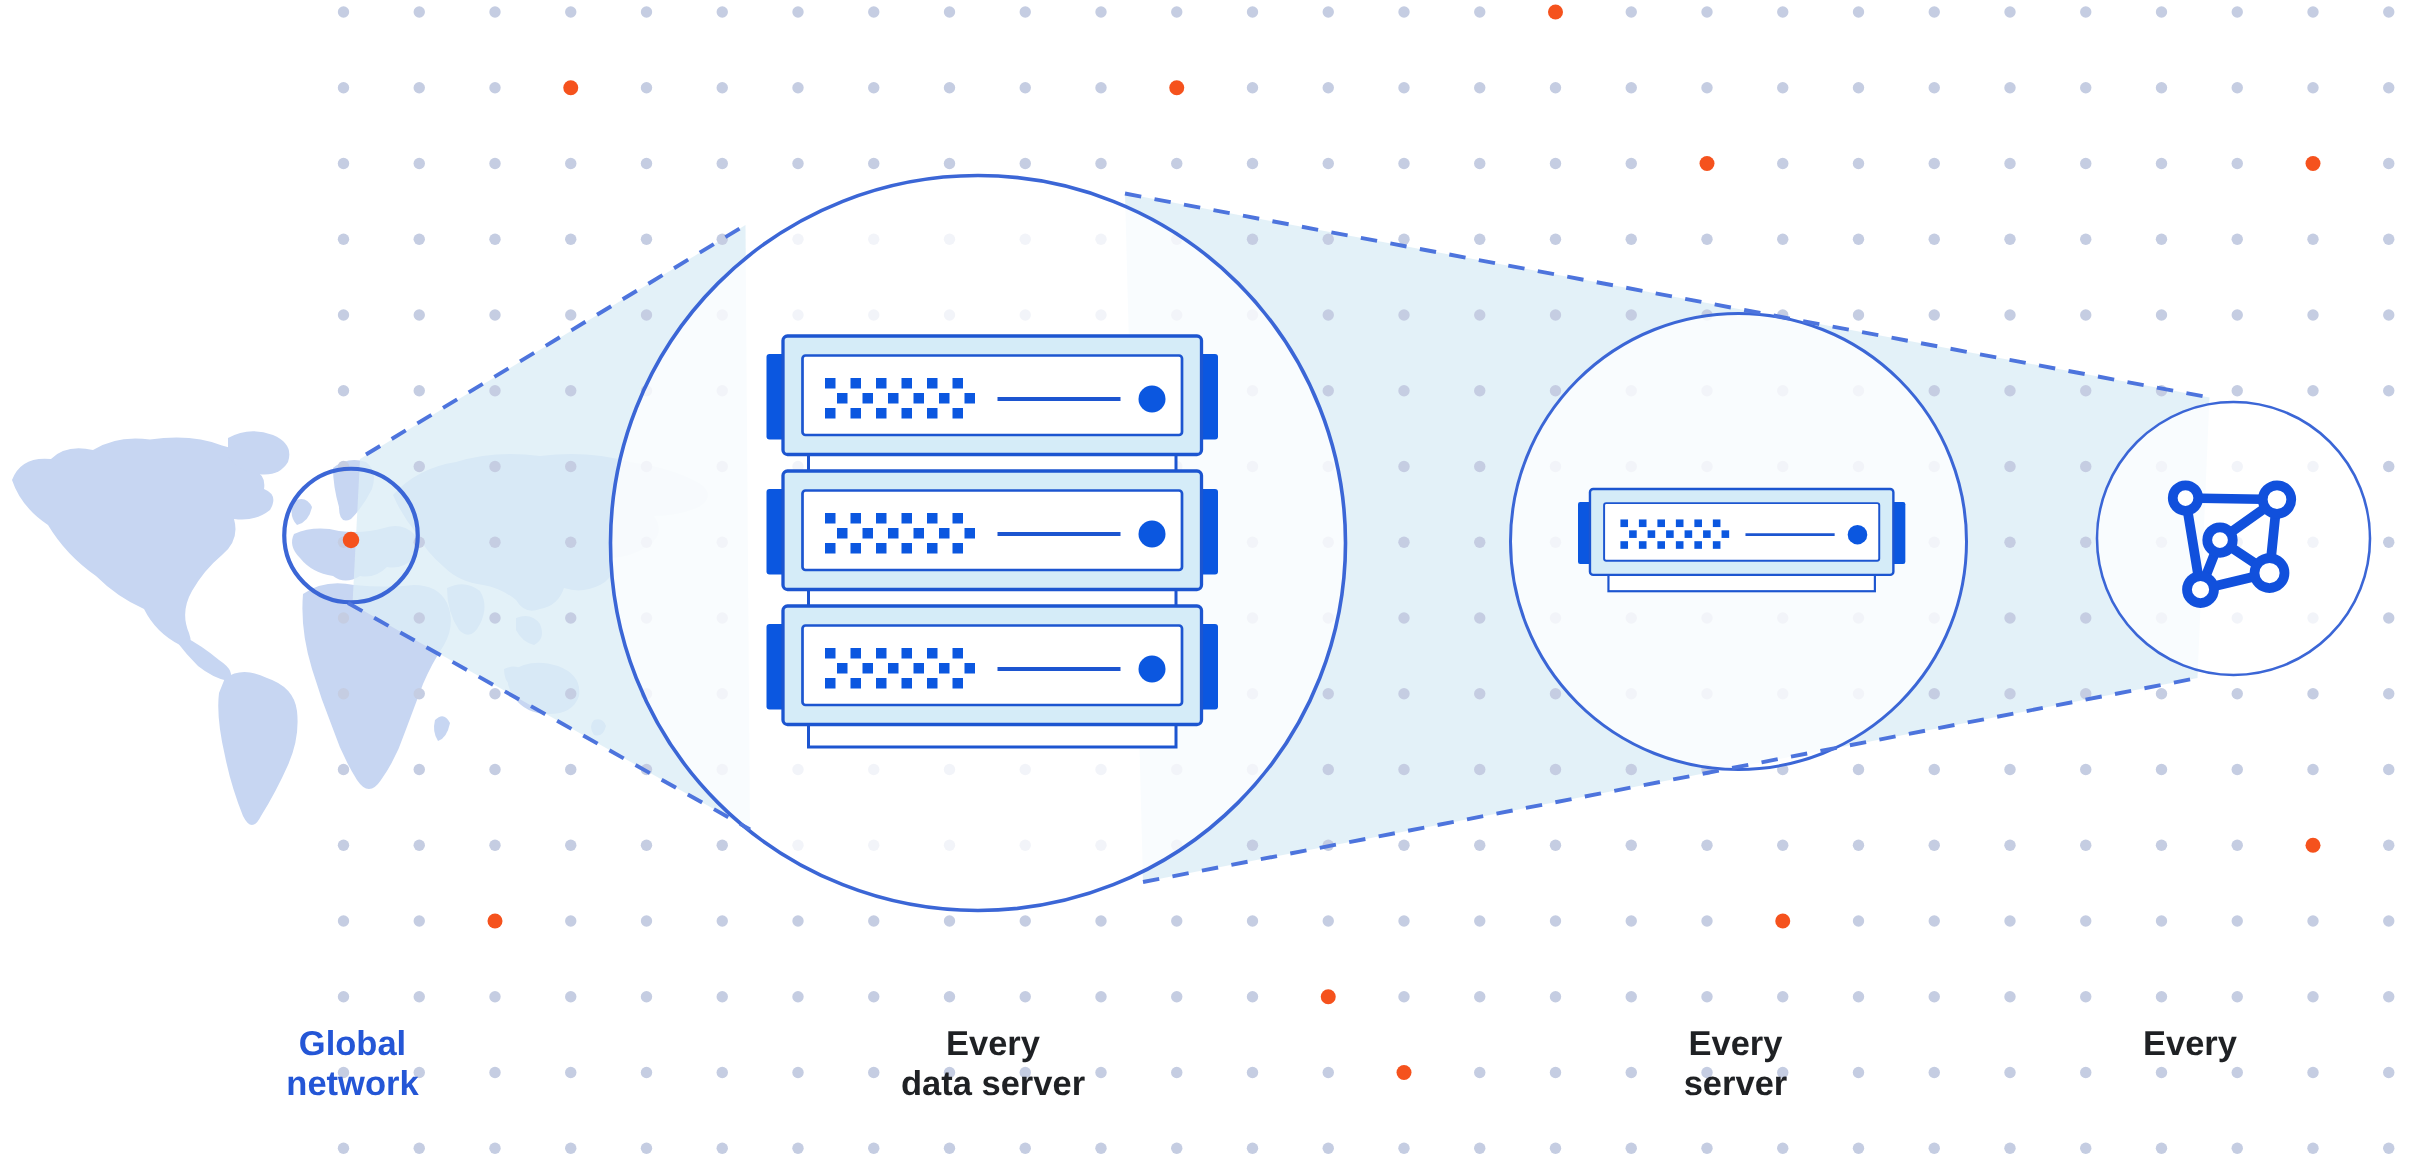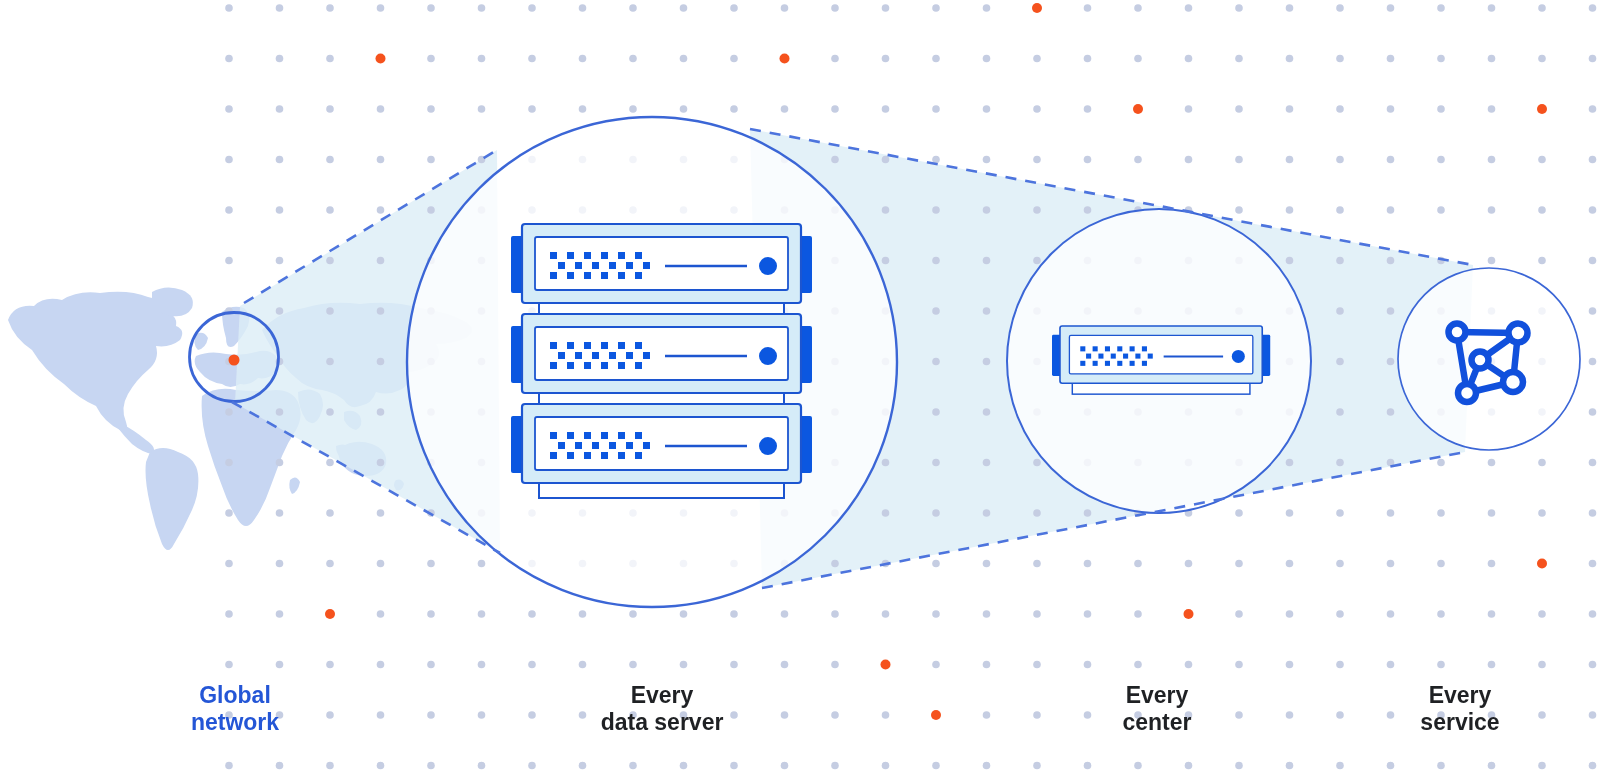--- a/index.html
+++ b/index.html
@@ -582,20 +582,19 @@
 <div class="label blue" style="left:235px;top:682px;">
   <div>Global</div>
   <div>network</div>
 </div>
 <div class="label" style="left:662px;top:682px;">
   <div>Every</div>
   <div>data server</div>
 </div>
 <div class="label" style="left:1157px;top:682px;">
   <div>Every</div>
-  <div>center</div>
+  <div>server</div>
 </div>
 <div class="label" style="left:1460px;top:682px;">
   <div>Every</div>
-  <div>service</div>
 </div>
 
 </div>
 
 </body></html>

